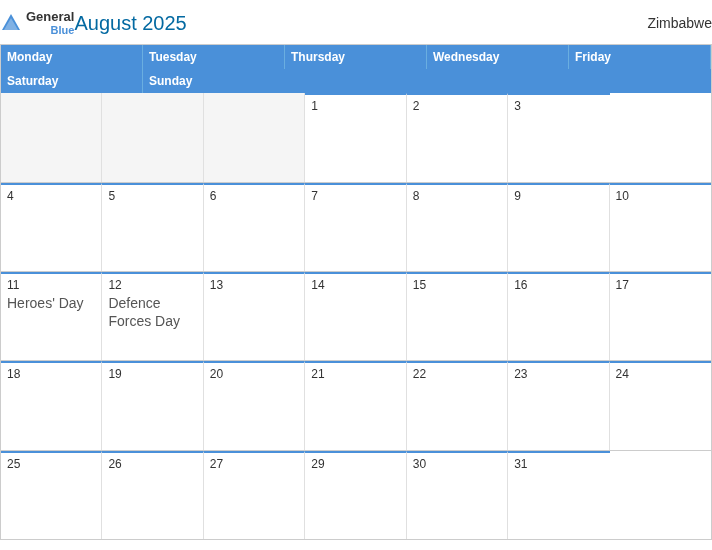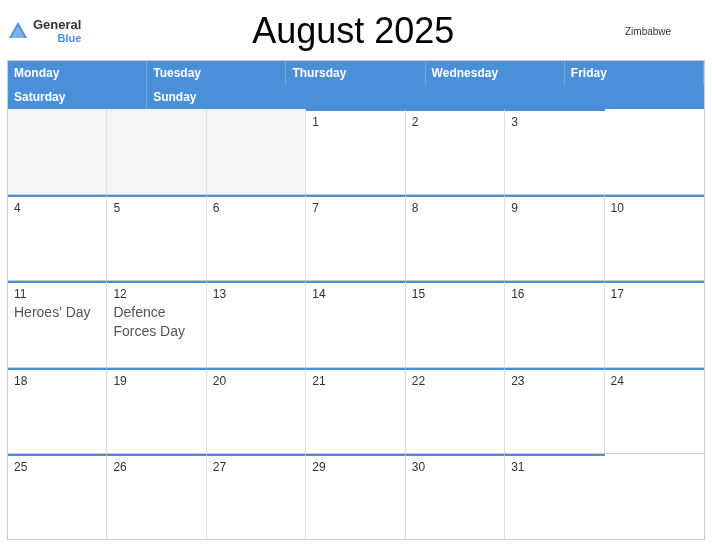--- a/index.html
+++ b/index.html
@@ -6,21 +6,21 @@
     body {
       width: 712px;
       height: 550px;
       background: #fff;
       font-family: Arial, sans-serif;
       overflow: hidden;
     }
     .page {
       width: 712px;
       height: 550px;
-      padding: 10px 7px;
+      padding: 10px 0;
       display: flex;
       flex-direction: column;
     }
     .header {
       display: flex;
       align-items: center;
       justify-content: space-between;
       margin-bottom: 8px;
     }
     .logo {
@@ -39,30 +39,29 @@
       font-weight: bold;
       color: #4a90d9;
       line-height: 1.1;
       text-align: right;
     }
     .logo-icon {
       width: 22px;
       height: 22px;
     }
     .title {
-      font-size: 36px;
+      font-size: 20px;
       font-weight: normal;
-      color: #000000;
-      text-align: center;
+      color: #0369a1;
       flex: 1;
     }
     .country {
-      font-size: 10px;
-      color: #333;
-      text-align: left;
+      font-size: 14px;
+      color: #333;
+      text-align: right;
       min-width: 80px;
     }
     .calendar {
       flex: 1;
       display: flex;
       flex-direction: column;
       border: 1px solid #ccc;
     }
     .cal-header {
       display: grid;

